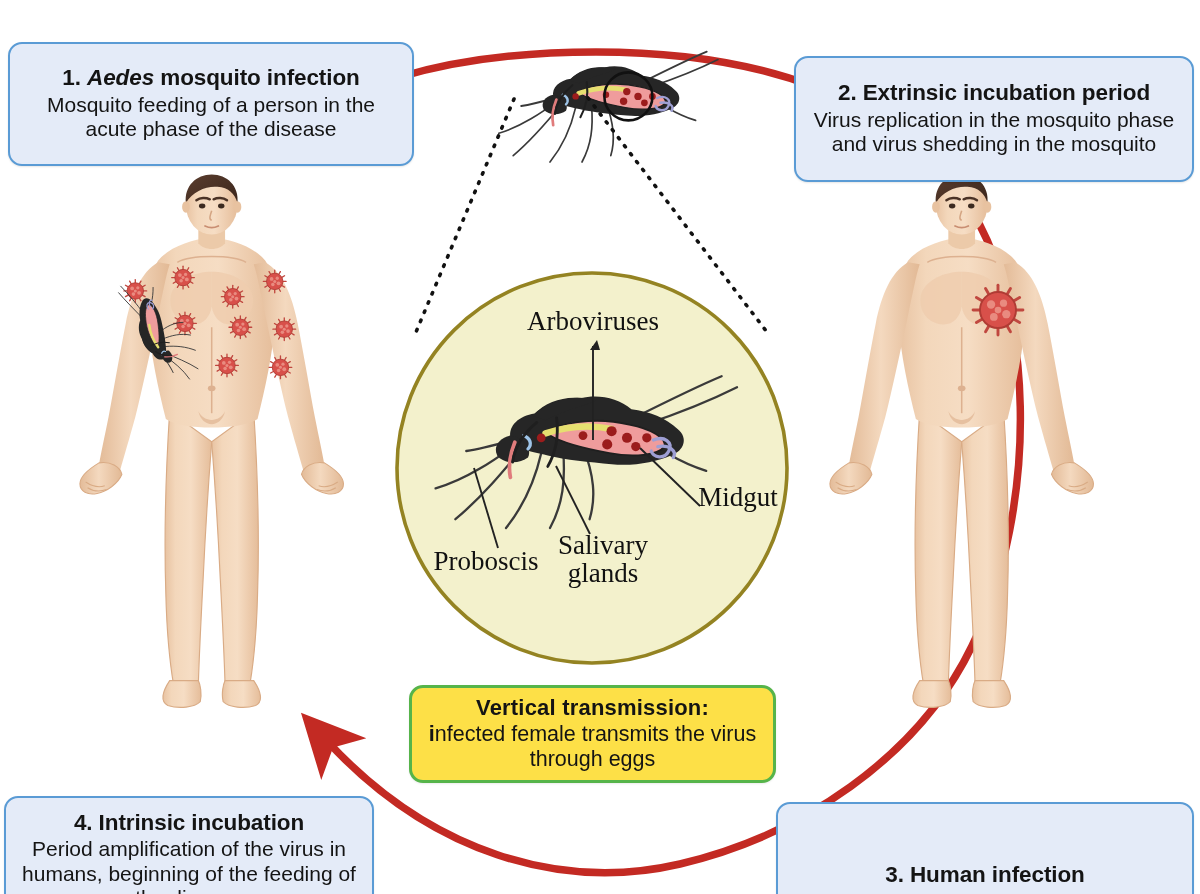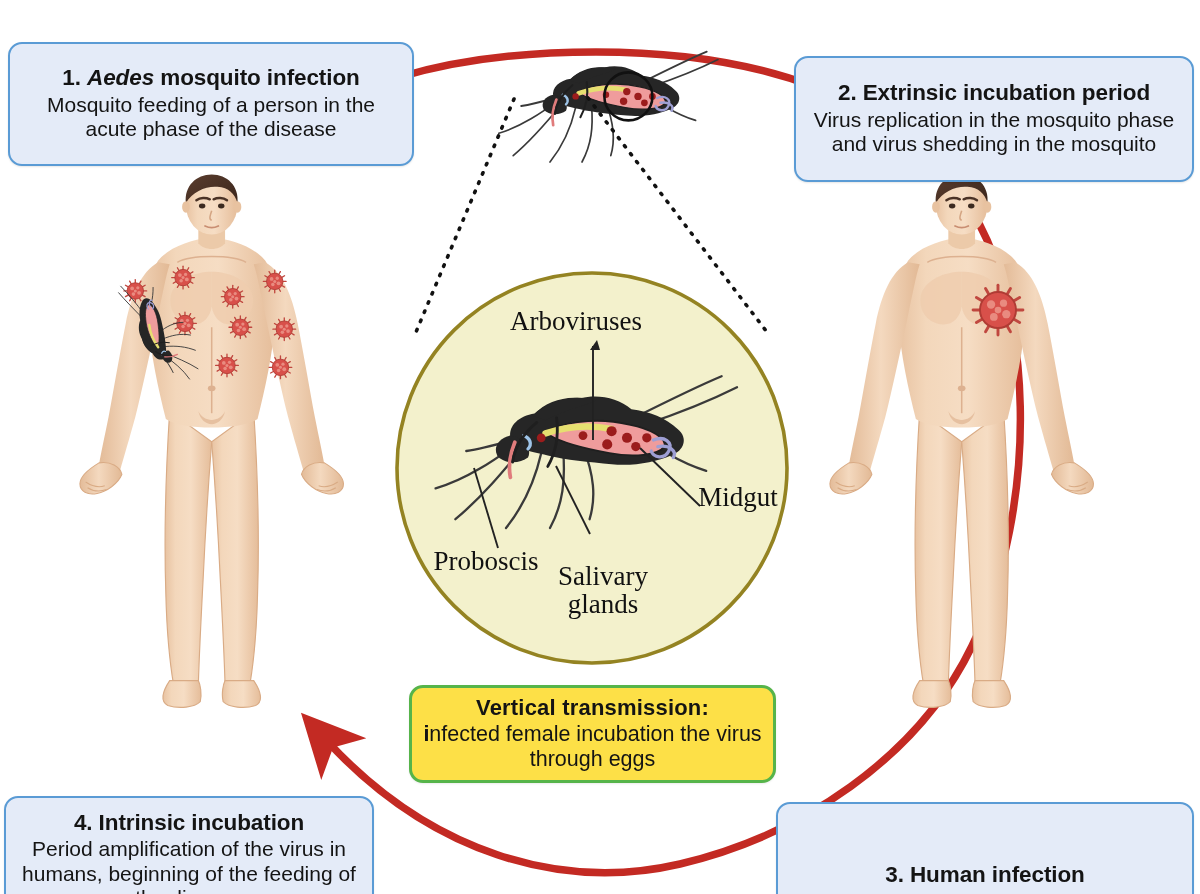--- a/index.html
+++ b/index.html
@@ -50,24 +50,24 @@
   .anat{
     position:absolute;
     font-family:"Liberation Serif", serif;
     font-size:27px;
     color:#111111;
     white-space:nowrap;
     text-align:center;
     line-height:1.02;
     z-index:30;
   }
-  #lbl-arbo{left:476px;top:272px;width:200px;}
+  #lbl-arbo{left:493px;top:272px;width:200px;}
   #lbl-midgut{left:676px;top:448px;width:124px;}
   #lbl-prob{left:416px;top:512px;width:140px;}
-  #lbl-saliv{left:543px;top:527px;width:120px;}
+  #lbl-saliv{left:543px;top:496px;width:120px;}
 </style>
 </head>
 <body>
 
 <div id="stage">
 
 <svg id="artwork" viewBox="0 0 1200 894">
   <defs>
 
     <linearGradient id="gSkin" x1="0" y1="0" x2="1" y2="0">
@@ -342,21 +342,21 @@
   <div class="c-title">3. Human infection</div>
 </div>
 
 <div class="callout blue" id="box4">
   <div class="c-title">4. Intrinsic incubation</div>
   <div class="c-body">Period amplification of the virus in humans, beginning of the feeding of the disease</div>
 </div>
 
 <div class="callout green" id="boxv">
   <div class="c-title">Vertical  transmission:</div>
-  <div class="c-body"><span class="lead">i</span><span>nfected female  incubation the virus through eggs</span></div>
+  <div class="c-body"><span class="lead">i</span><span>nfected female  transmits the virus through eggs</span></div>
 </div>
 
 <div class="anat" id="lbl-arbo">Arboviruses</div>
 <div class="anat" id="lbl-midgut">Midgut</div>
 <div class="anat" id="lbl-prob">Proboscis</div>
 <div class="anat" id="lbl-saliv">
   <div>Salivary</div>
   <div>glands</div>
 </div>
 

